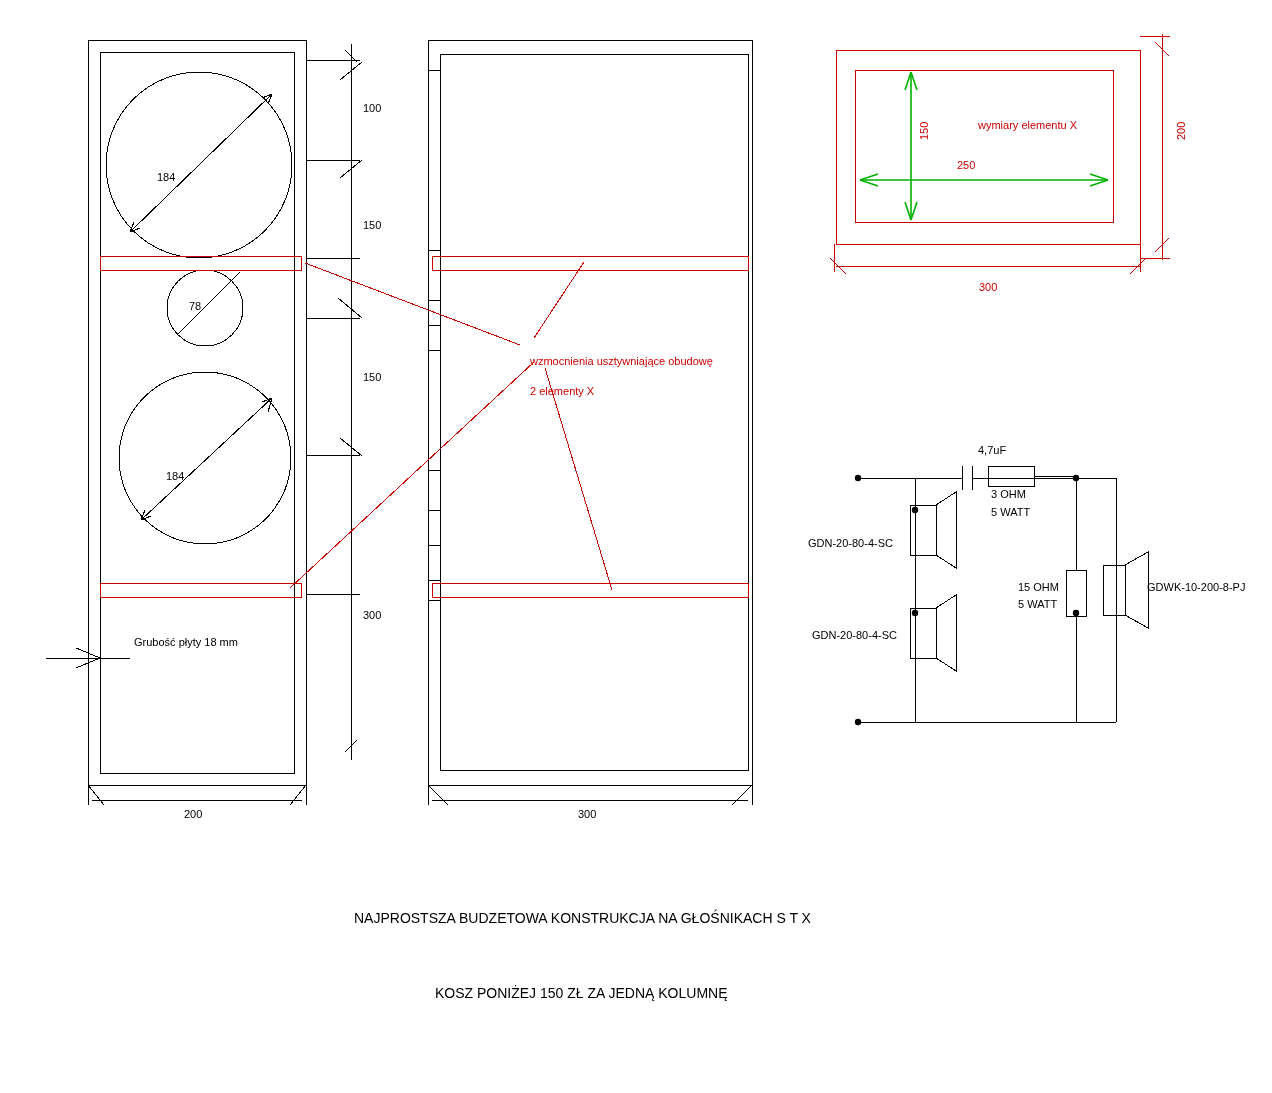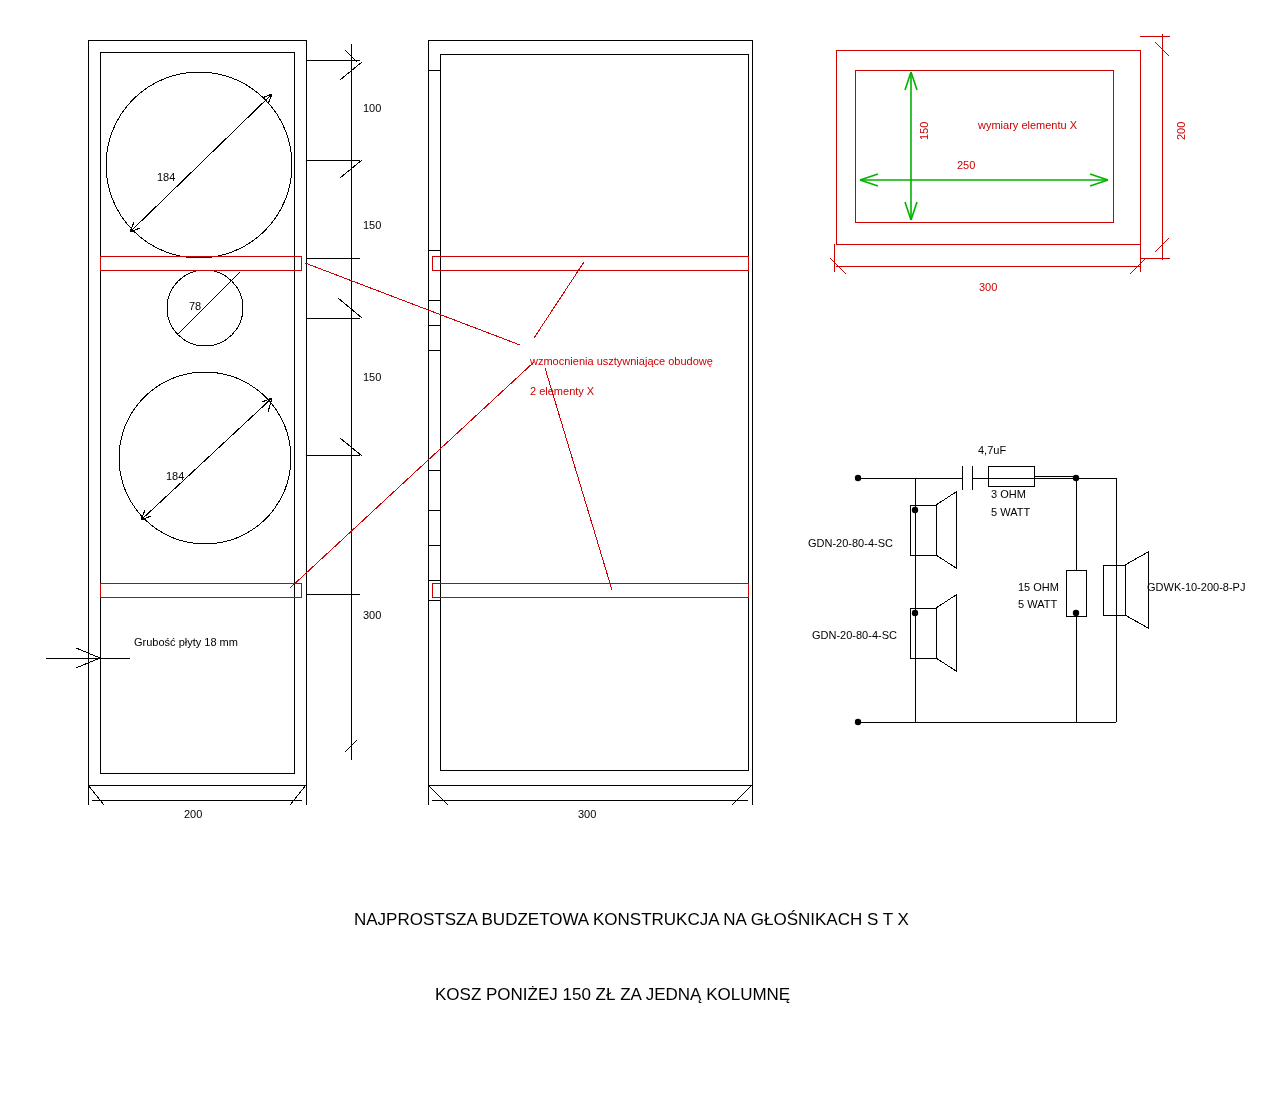--- a/index.html
+++ b/index.html
@@ -34,21 +34,21 @@
   }
   .lbl.red {
     color: #cc0000;
   }
   .lbl.rot {
     transform: rotate(-90deg);
     transform-origin: left top;
   }
   .title {
     position: absolute;
-    font-size: 17px;
+    font-size: 14px;
     color: #000000;
     white-space: nowrap;
   }
 </style>
 </head>
 <body>
 
 <div id="root">
 
   <svg class="drawing" viewBox="0 0 1272 1093">

